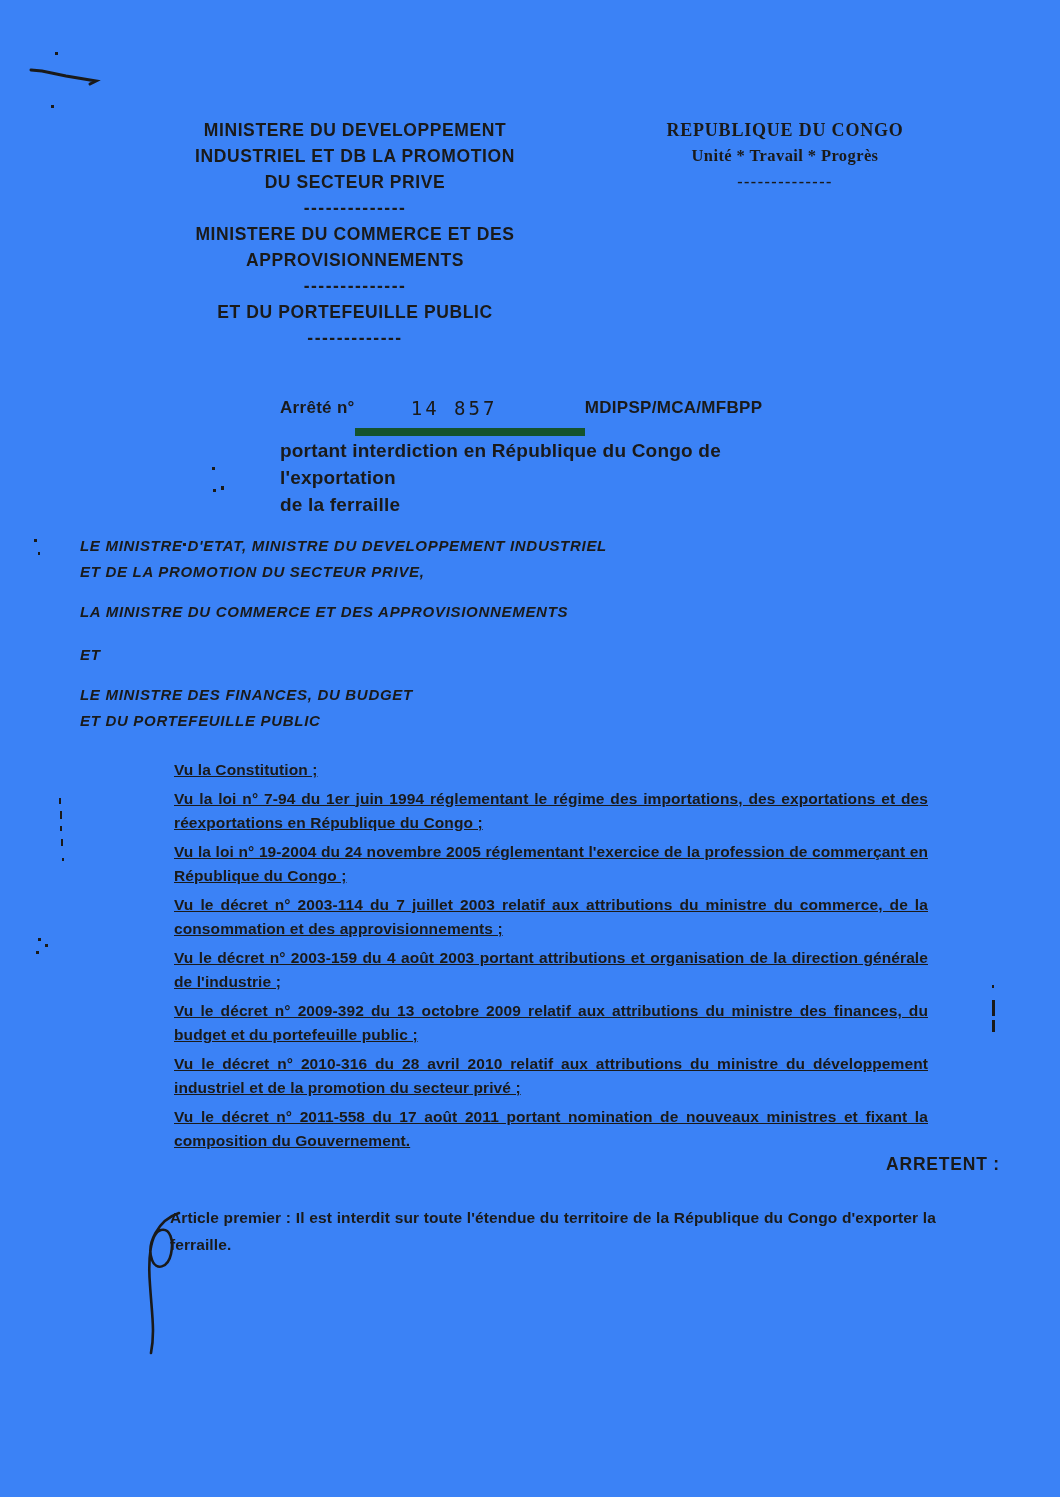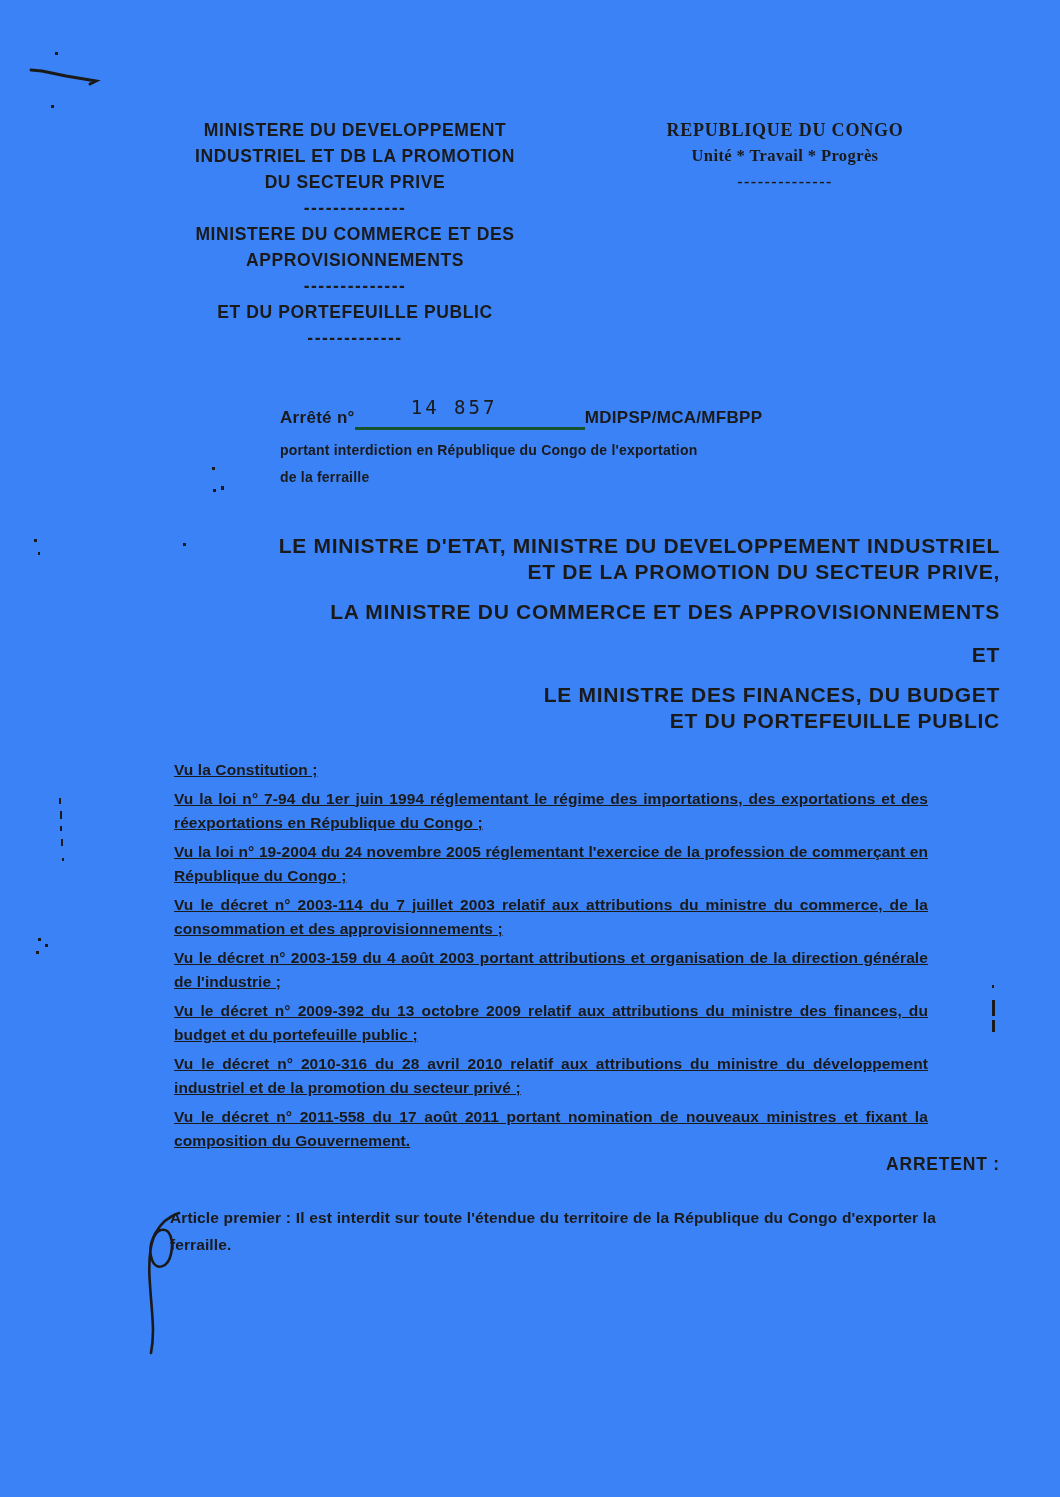--- a/index.html
+++ b/index.html
@@ -23,42 +23,42 @@
     text-align:center; font-weight:bold;
     line-height:26px;
     font-family:Liberation Serif, serif;
   }
   .letterhead-right .country { font-size:18px; letter-spacing:0.8px; }
   .letterhead-right .motto   { font-size:16.5px; letter-spacing:0.4px; }
   .divider { letter-spacing:1.5px; font-weight:bold; }
   
   .decree-row {
     position:absolute; left:280px; top:398px; height:32px;
-    display:flex; align-items:flex-end;
+    display:flex; align-items:flex-start;
     font-weight:bold; font-size:17px;
   }
   .decree-row .label, .decree-row .ref { padding-bottom:2px; letter-spacing:0.3px; }
   .decree-blank {
     position:relative; width:230px; height:30px;
-    border-bottom:3px solid #14532d;
+    border-bottom:8px solid #14532d;
   }
   .decree-number {
     position:absolute; left:56px; top:-1px;
     font-family:"DejaVu Sans Mono", monospace;
     font-size:19px; font-weight:normal; letter-spacing:3px;
   }
   .decree-subject {
     position:absolute; left:280px; top:437px; width:560px;
-    font-weight:bold; font-size:14px; line-height:27px; letter-spacing:0.2px;
+    font-weight:bold; font-size:19px; line-height:27px; letter-spacing:0.2px;
   }
   
   .authorities {
     position:absolute; left:80px; top:533px; width:920px;
-    text-align:right; font-weight:bold; font-size:21px;
-    line-height:26px; letter-spacing:0.7px;
+    text-align:left; font-weight:bold; font-size:15px;
+    line-height:26px; letter-spacing:0.7px;font-style:italic;
   }
   .authorities .gap-a { margin-top:14px; }
   .authorities .gap-b { margin-top:17px; }
   .authorities .gap-c { margin-top:14px; }
   
   .visas {
     position:absolute; left:170px; top:754px; width:762px;
     font-weight:bold; font-size:15.5px; line-height:24.5px;
     text-align:justify; letter-spacing:0.1px;
   }

